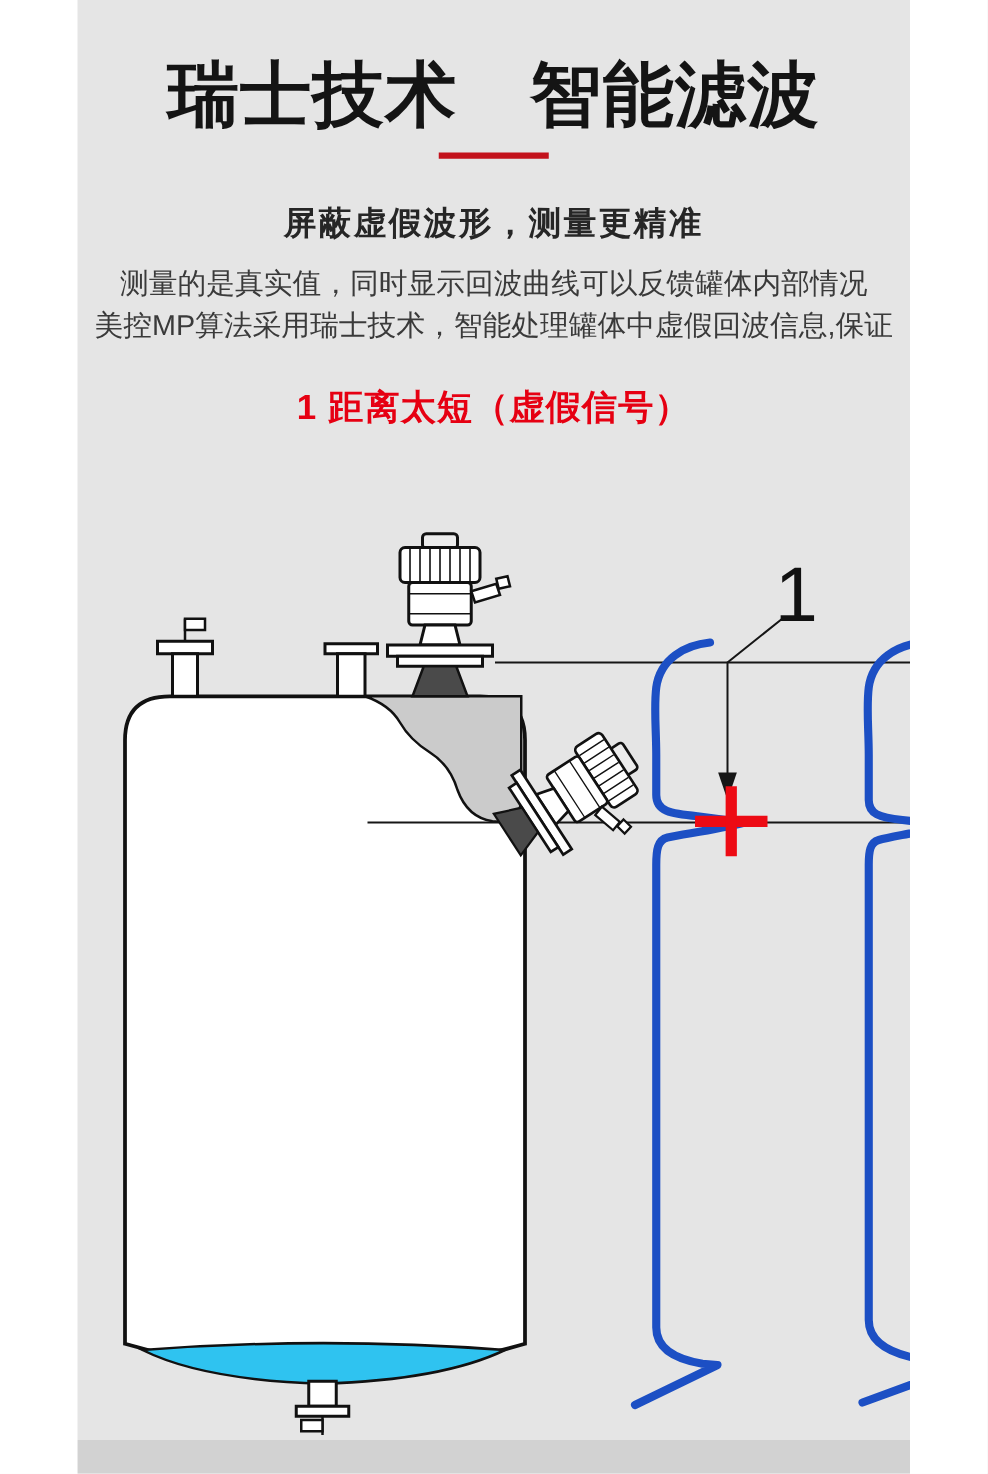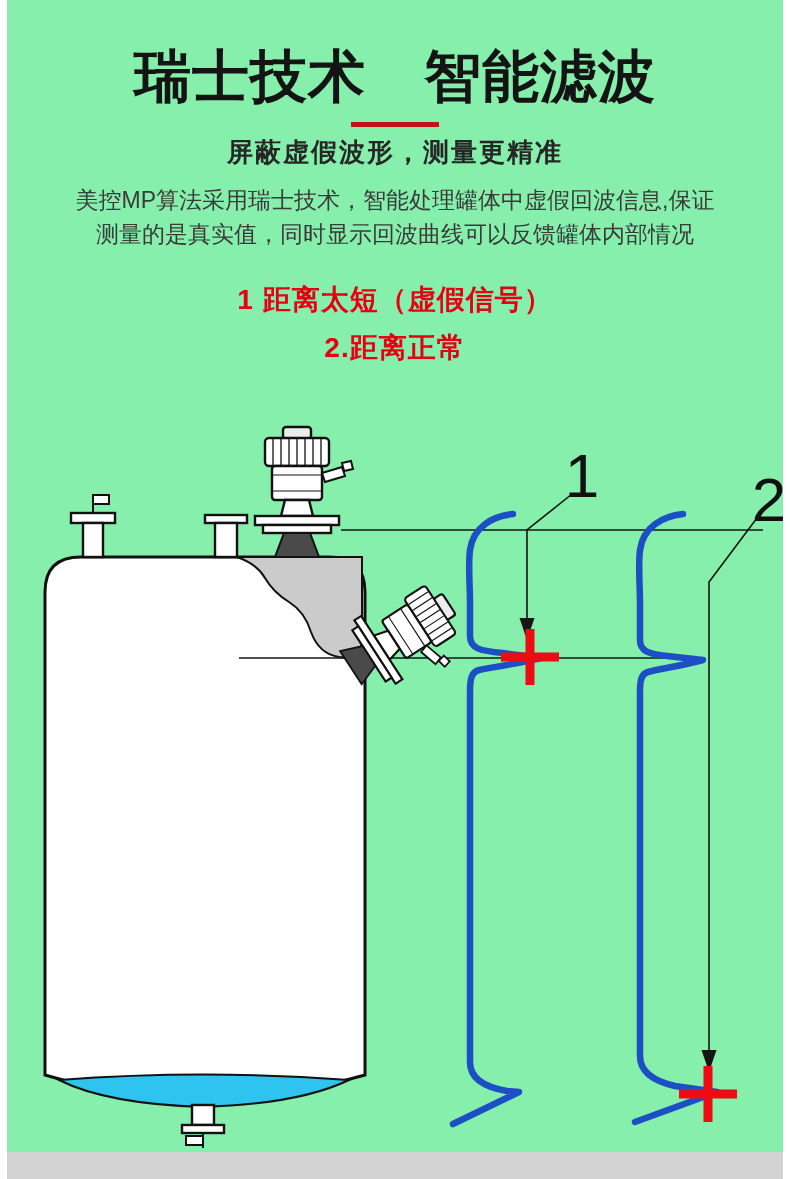--- a/index.html
+++ b/index.html
@@ -1,43 +1,43 @@
 <!DOCTYPE html>
 <html><head>
 <meta charset="utf-8">
 <style>
   * { margin: 0; padding: 0; box-sizing: border-box; }
   html, body { background: #ffffff; }
   .page {
     position: relative;
-    width: 776px;
+    width: 666px;
     height: 1179px;
     margin: 0 auto;
-    background: #86efac;
+    background: #e5e5e5;
     overflow: hidden;
     font-family: "Liberation Sans", "DejaVu Sans", sans-serif;
     color: #161616;
   }
   .title {
     padding-top: 44px;
     text-align: center;
     font-size: 57px;
     font-weight: 900;
     letter-spacing: 1px;
     color: #141414;
     line-height: 1.15;
   }
   .underline {
     width: 88px;
     height: 5px;
     background: #c3121c;
     margin: 12px auto 0 auto;
   }
   .subtitle {
-    margin-top: 8px;
+    margin-top: 34px;
     text-align: center;
     font-size: 26px;
     font-weight: 700;
     letter-spacing: 2px;
     color: #262626;
   }
   .body-text {
     margin-top: 13px;
     text-align: center;
     font-size: 23px;
@@ -73,25 +73,24 @@
 </head>
 <body>
 
 <div class="page">
 
   <section>
     <h1 class="title">瑞士技术　智能滤波</h1>
     <div class="underline"></div>
     <h2 class="subtitle">屏蔽虚假波形，测量更精准</h2>
     <p class="body-text">
+      <span>测量的是真实值，同时显示回波曲线可以反馈罐体内部情况</span>
       <span>美控MP算法采用瑞士技术，智能处理罐体中虚假回波信息,保证</span>
-      <span>测量的是真实值，同时显示回波曲线可以反馈罐体内部情况</span>
     </p>
     <div class="note note-1">1 距离太短（虚假信号）</div>
-    <div class="note note-2">2.距离正常</div>
   </section>
 
   <section class="diagram">
     <svg width="790" height="730" viewBox="0 420 790 730" xmlns="http://www.w3.org/2000/svg" xmlns:xlink="http://www.w3.org/1999/xlink">
       <defs>
         <g id="radar-sensor">
           <rect x="-14" y="-98" width="28" height="12" rx="3" fill="#ececec" stroke="#111" stroke-width="2.4"></rect>
           <rect x="-32" y="-87" width="64" height="28" rx="4" fill="#fff" stroke="#111" stroke-width="2.4"></rect>
           <path d="M-24 -86 V-60 M-16 -86 V-60 M-8 -86 V-60 M0 -86 V-60 M8 -86 V-60 M16 -86 V-60 M24 -86 V-60" stroke="#111" stroke-width="1.3" fill="none"></path>
           <rect x="-25" y="-59" width="50" height="34" rx="3" fill="#fff" stroke="#111" stroke-width="2.4"></rect>

